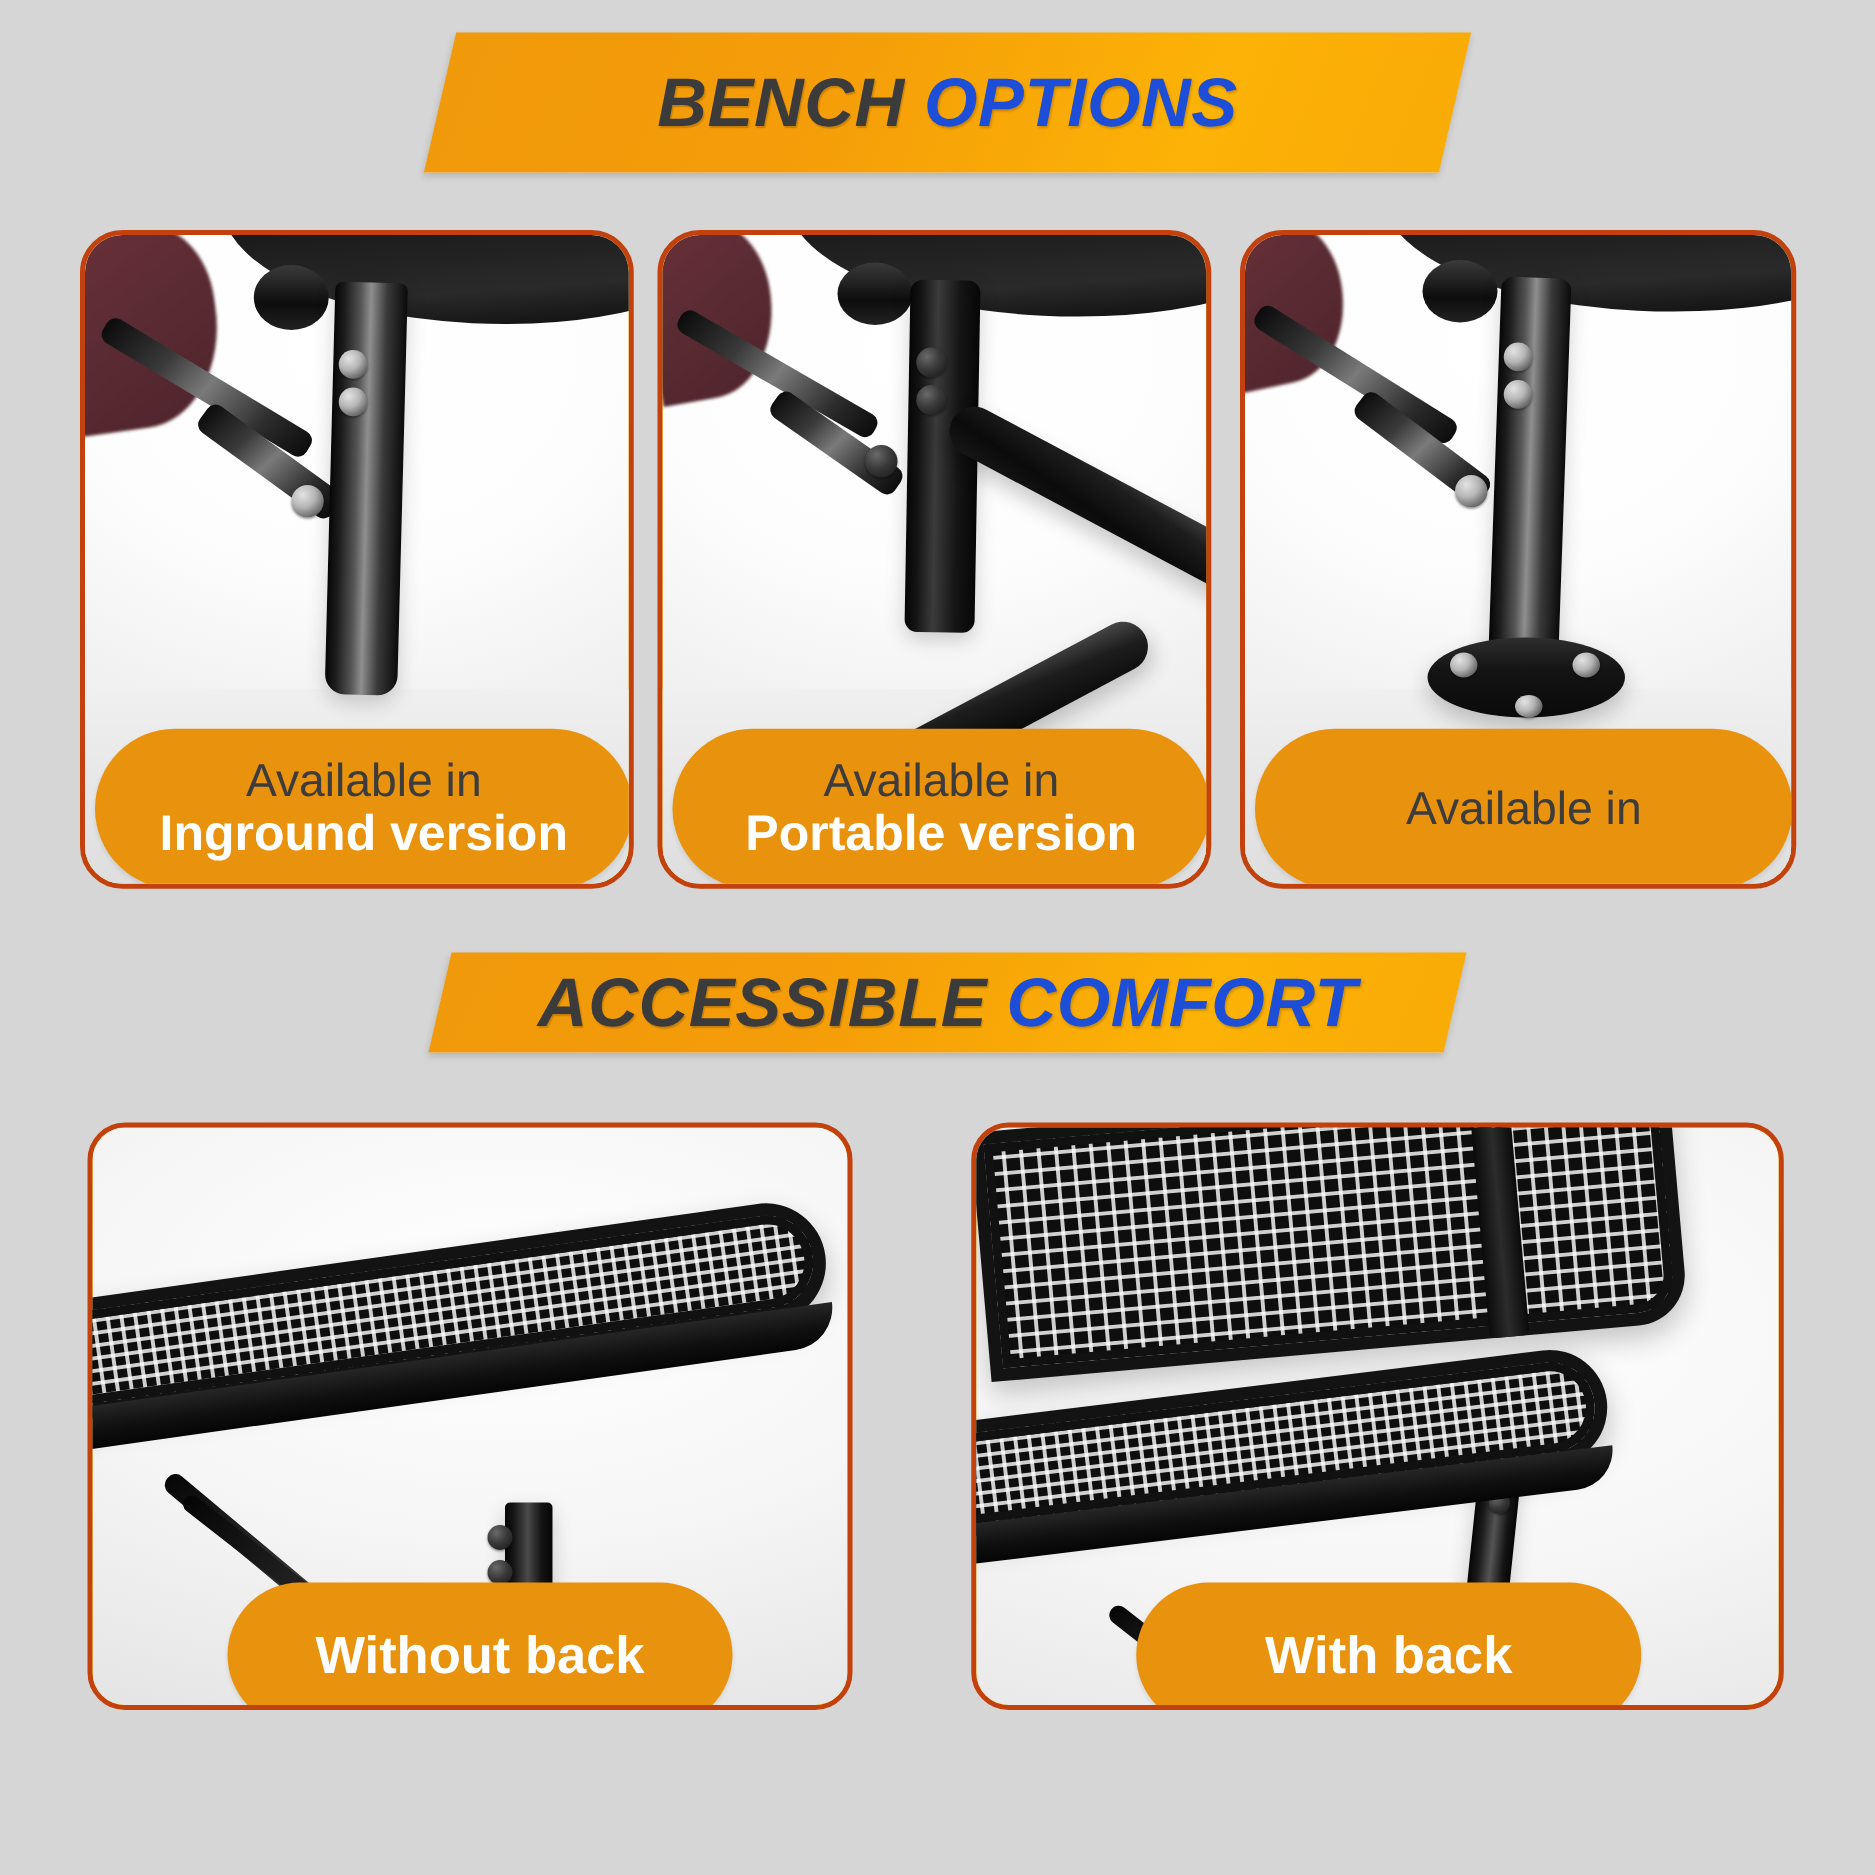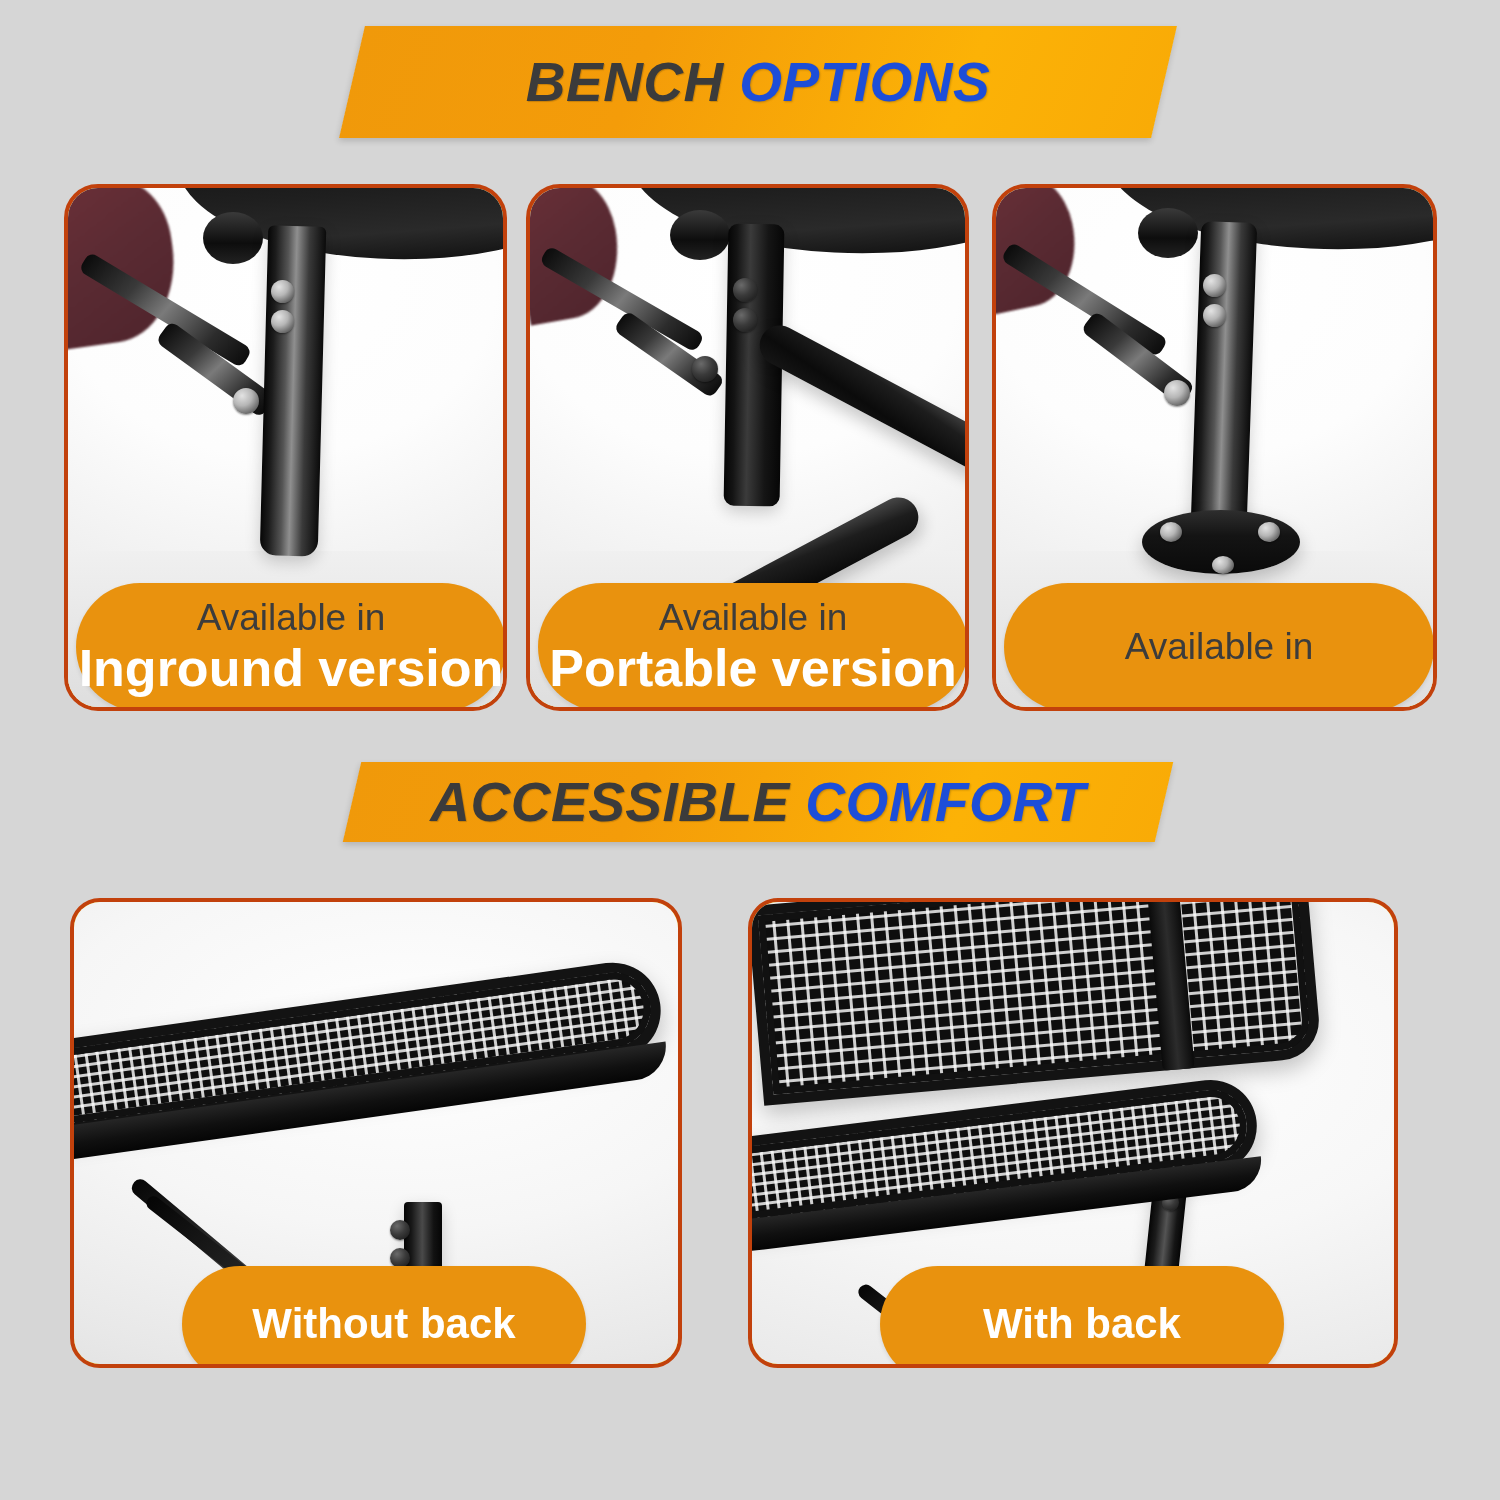--- a/index.html
+++ b/index.html
@@ -53,21 +53,21 @@
     background:#e9920e;
     border-radius:999px;
     display:flex; flex-direction:column;
     align-items:center; justify-content:center;
     text-align:center;
     line-height:1.12;
     z-index:40;
     box-shadow:0 2px 4px rgba(0,0,0,.10);
   }
   .pill .l1{ color:#3c3c3c; font-size:37px; font-weight:normal; }
-  .pill .l2{ color:#ffffff; font-size:52px; font-weight:bold; }
+  .pill .l2{ color:#ffffff; font-size:40px; font-weight:bold; }
   .pill .single{ color:#ffffff; font-size:42px; font-weight:bold; }
 
   
   .bg-white{
     position:absolute; inset:0;
     background:
       radial-gradient(120% 80% at 48% 18%, #ffffff 0%, #fdfdfd 42%, #efefef 78%, #e2e2e2 100%);
   }
   .floor{
     position:absolute; left:0; right:0; bottom:0; height:34%;
@@ -248,21 +248,21 @@
          background:linear-gradient(100deg,#050505 0%, #222 40%, #0d0d0d 100%);"></div>
     <div class="bolt dark" style="left:316px; top:318px; width:20px; height:20px;"></div>
     <div class="bolt dark" style="left:316px; top:346px; width:20px; height:20px;"></div>
     <div class="bolt dark" style="left:262px; top:436px; width:22px; height:22px;"></div>
   </div>
   <div class="pill" style="left:108px; bottom:-18px; width:404px; height:116px;">
     <span class="single">Without back</span>
   </div>
 </div>
 
-<div class="card" style="left:748px; top:898px; width:650px; height:470px; border-radius:30px;">
+<div class="card" style="left:777px; top:898px; width:650px; height:470px; border-radius:30px;">
   <div class="photo">
     <div class="bg-white" style="background:radial-gradient(130% 90% at 50% 35%, #ffffff 0%, #f7f7f7 45%, #e9e9e9 82%, #dfdfdf 100%);"></div>
 
     <div style="position:absolute; left:4px; top:4px; width:560px; height:210px; transform:rotate(-5deg); transform-origin:left center;">
       <div class="seat-slab" style="left:0; top:0; width:560px; height:200px; border-radius:0 40px 40px 0;"></div>
       <div class="mesh" style="left:10px; top:10px; width:540px; height:180px; border-radius:0 30px 30px 0;
            background-size:14px 13px, 14px 13px;"></div>
       <div style="position:absolute; left:400px; top:4px; width:32px; height:196px;
            background:linear-gradient(90deg,#0a0a0a,#2c2c2c,#0a0a0a); border-radius:5px;"></div>
     </div>

